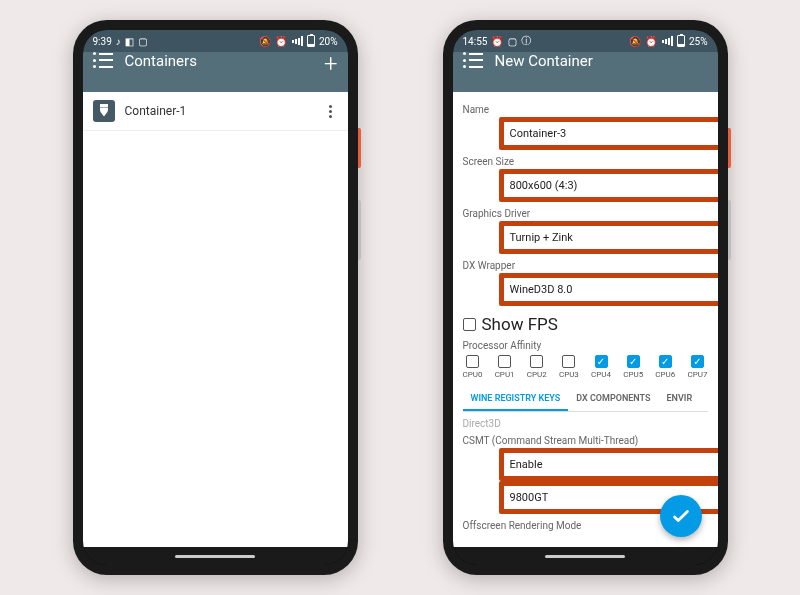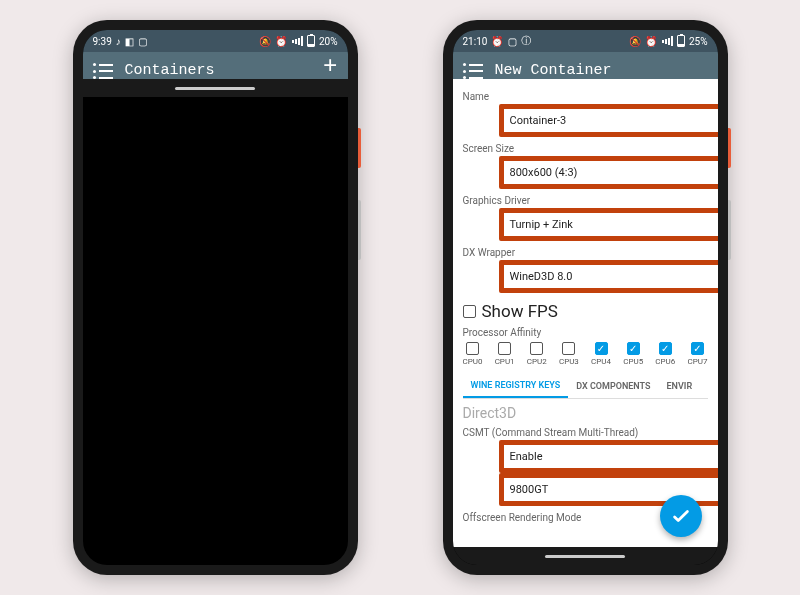--- a/index.html
+++ b/index.html
@@ -61,28 +61,27 @@
     display:flex;
     align-items:center;
     justify-content:space-between;
     padding:0 10px;
     font-size:10px;
   }
   .status-left, .status-right { display:flex; align-items:center; gap:4px; }
   .status-left span, .status-right span { display:inline-flex; align-items:center; }
 
   .app-bar {
-    height:27px;
+    height:40px;
     background:#546e7a;
     color:#fff;
     display:flex;
-    align-items:flex-end;
+    align-items:flex-start;
     padding:0 10px;
     gap:12px;
-    font-family:Liberation Mono, monospace;
   }
   .app-bar .title { flex:1; font-size:15px; font-weight:400; }
   .hamburger-list {
     width:20px; height:16px;
     display:flex; flex-direction:column; justify-content:space-between;
   }
   .hamburger-list .row { display:flex; align-items:center; gap:3px; }
   .hamburger-list .dot { width:3px; height:3px; border-radius:50%; background:#fff; }
   .hamburger-list .line { flex:1; height:2px; background:#fff; }
 
@@ -124,24 +123,24 @@
   .select .caret { width:18px; text-align:center; color:#666; border-left:1px solid #ccc; margin:-5px -6px -5px 4px; padding:5px 0; font-size:9px;}
   .checkbox-row { display:flex; align-items:center; gap:6px; margin-top:8px; font-size:17px; color:#222;}
   .chk {
     width:13px; height:13px; border:1.5px solid #555; border-radius:2px;
     display:inline-flex; align-items:center; justify-content:center;
     font-size:10px; color:#fff;
   }
   .chk.checked { background:#039be5; border-color:#039be5; }
   .cpu-grid { display:flex; justify-content:space-between; margin-top:4px; }
   .cpu-cell { display:flex; flex-direction:column; align-items:center; gap:2px; font-size:8px; color:#555; }
-  .tabs { display:flex; margin-top:8px; border-bottom:1px solid #ddd; font-size:9px; font-weight:600; color:#666;align-items:center;}
+  .tabs { display:flex; margin-top:8px; border-bottom:1px solid #ddd; font-size:9px; font-weight:600; color:#666;}
   .tab { padding:6px 8px; white-space:nowrap; }
   .tab.active { color:#039be5; border-bottom:2px solid #039be5; }
-  .section-sub { font-size:14px; color:#aaa; margin-top:6px; }
+  .section-sub { font-size:10px; color:#aaa; margin-top:6px; }
   .fab {
     position:absolute; right:16px; bottom:28px;
     width:42px; height:42px; border-radius:50%;
     background:#039be5; color:#fff;
     display:flex; align-items:center; justify-content:center;
     font-size:20px; box-shadow:0 3px 6px rgba(0,0,0,0.3);
   }
   .battery {
     display:inline-flex; align-items:center; gap:1px;
   }
@@ -200,32 +199,47 @@
           </div>
         <div class="row">
             <span class="dot"></span>
             <span class="line"></span>
           </div>
       </div>
       <div class="title">Containers</div>
       <div class="plus">+</div>
     </div>
 
+    <div class="content">
+      <div class="list-item">
+        <div class="list-icon">
+          <svg width="12" height="14" viewBox="0 0 12 14">
+              <path fill="#fff" d="M2 0h8v3H2zM2 3.5c0 4 0 4 4 9 4-5 4-5 4-9H2z"></path>
+            </svg>
+        </div>
+        <div class="list-label">Container-1</div>
+        <div class="kebab">
+            <span></span>
+            <span></span>
+            <span></span>
+          </div>
+      </div>
+    </div>
 
     <div class="nav-bar">
       <div class="nav-pill"></div>
     </div>
   </div>
 </div>
 
 <div class="phone">
   <div class="screen">
     <div class="status-bar">
       <div class="status-left">
-        <span>21:10</span>
+        <span>14:55</span>
         <span>⏰</span>
         <span>▢</span>
         <span>ⓘ</span>
       </div>
       <div class="status-right">
         <span>🔕</span>
         <span>⏰</span>
         <span class="signal">
             <span></span>
             <span></span>

